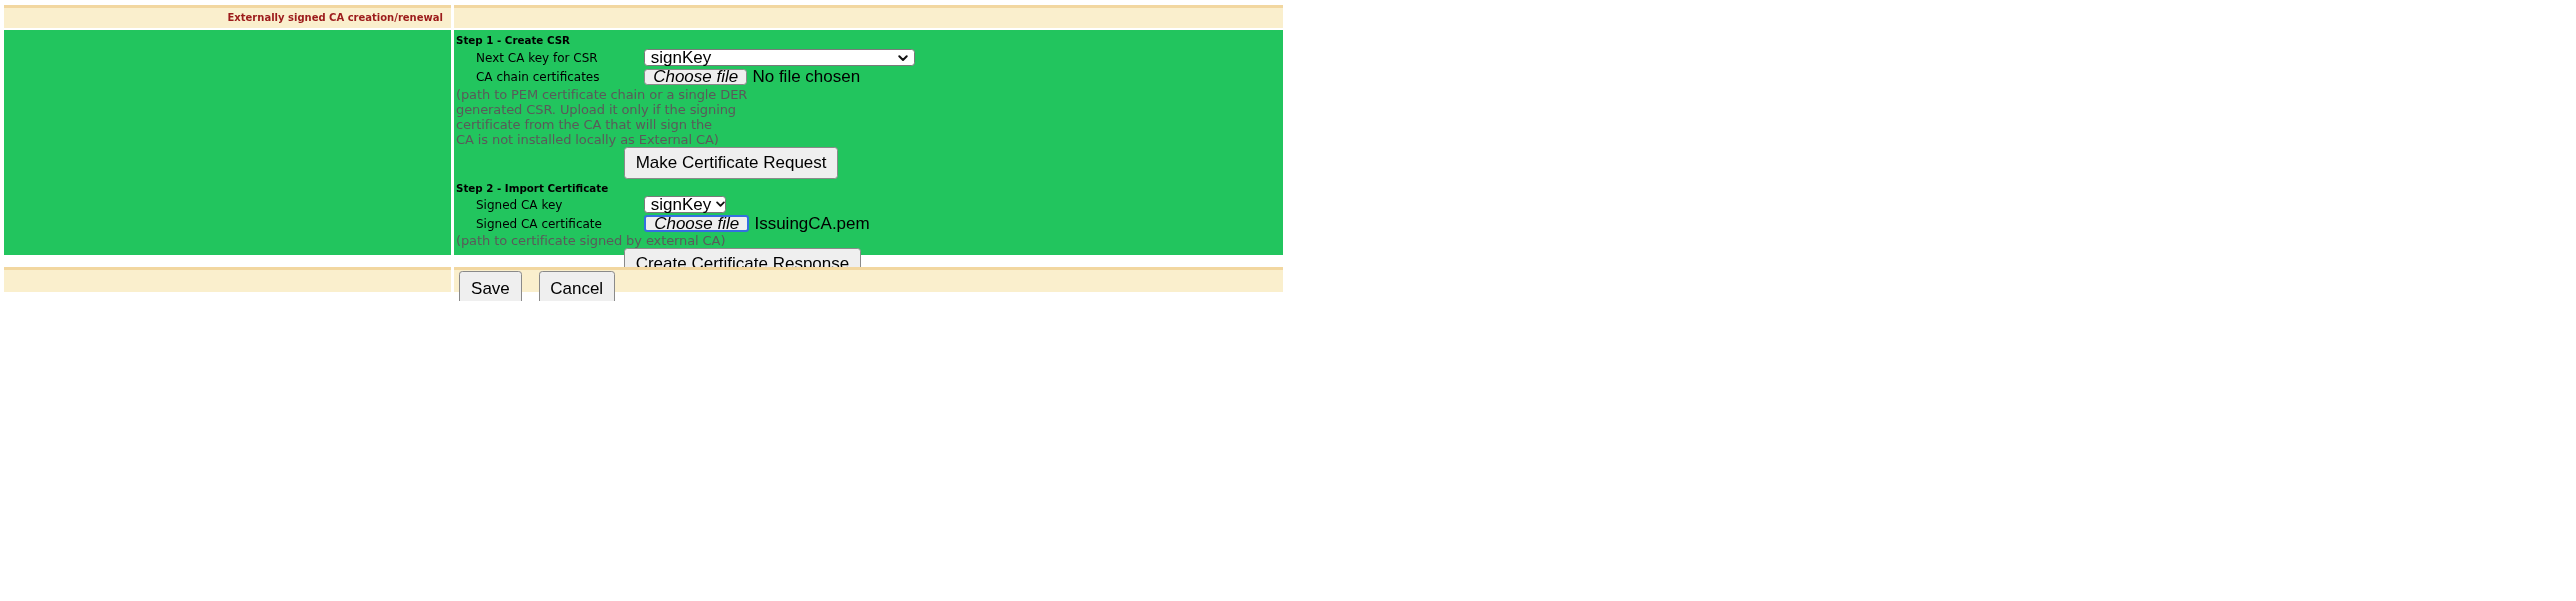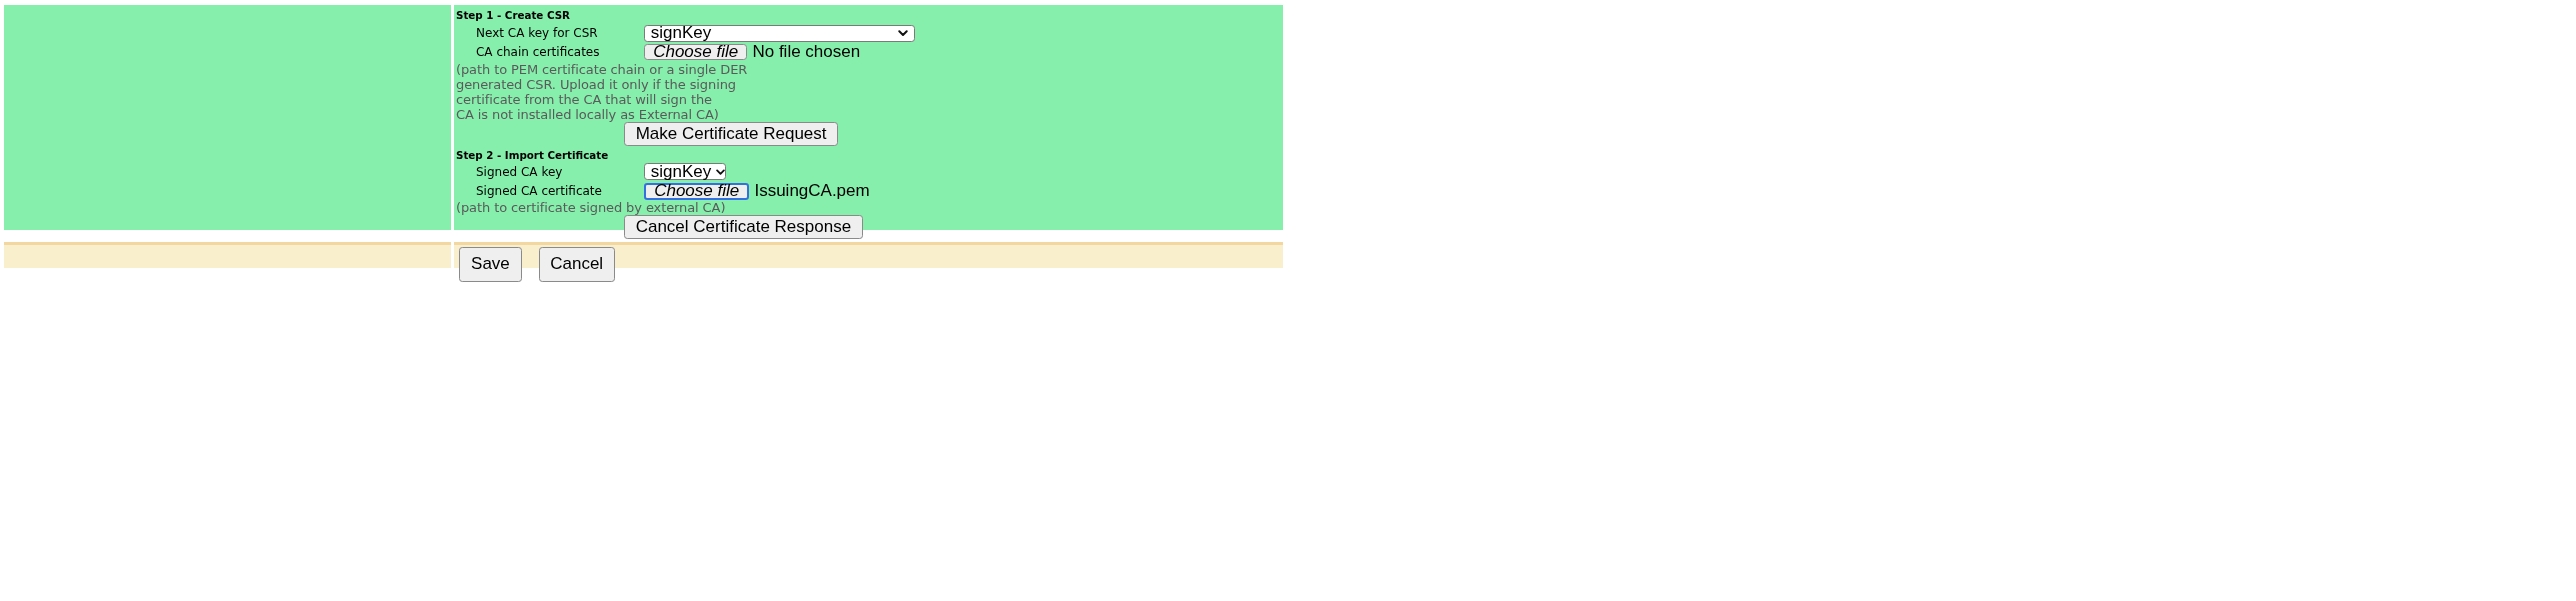--- a/index.html
+++ b/index.html
@@ -3,21 +3,21 @@
 <meta charset="utf-8">
 <style>
   html,body{margin:0;padding:0;background:#ffffff;}
   body{width:1288px;height:301px;font-family:"DejaVu Sans",sans-serif;color:#000;overflow:hidden;}
   .page{padding:5px 5px 0 4.1px;}
   .trow{display:flex;gap:3.3px;}
   .cell{box-sizing:border-box;}
   .cell-l{width:447px;flex:none;}
   .cell-r{flex:1;}
   .beige{background:#faefcd;border-top:3.3px solid #f2d7a0;}
-  .lav{background:#86efac;}
+  .lav{background:#22c55e;}
   .header-row .cell{height:23px;}
   .header-row{margin-bottom:1.6px;}
   .header-title{display:block;line-height:20px;text-align:right;padding-right:8.2px;
     color:#9c1b1b;font-weight:bold;font-size:10px;}
   .content-row .cell{height:225px;}
   .content-row{margin-bottom:12.3px;}
   .footer-row .cell{height:25.5px;}
   .form{padding:0 0 0 1.6px;font-size:10px;}
   .step-heading{font-weight:bold;font-size:10.3px;}
   .sh1{margin:4.1px 0 3.3px 0;}
@@ -37,32 +37,38 @@
     border:1.2px solid #7a7a7a;border-radius:3.3px;height:17px;padding:0 5.8px;box-sizing:border-box;
     cursor:default;}
   .select-big{width:271px;}
   .select-small{width:82px;}
   .chev{flex:none;margin-left:5px;display:block;}
   .filewrap{display:flex;align-items:center;}
   .file-btn{background:#efefef;border:0.8px solid #8a8a8a;border-radius:3.3px;height:16.4px;
     padding:0 8.2px;box-sizing:border-box;display:inline-flex;align-items:center;cursor:default;font-style:italic;}
   .file-btn.focused{border:2.1px solid #3470e0;height:17px;}
   .file-txt{margin-left:5px;}
-  .btn{background:#efefef;border:0.8px solid #8a8a8a;border-radius:3.3px;height:24px;
+  .btn{background:#efefef;border:0.8px solid #8a8a8a;border-radius:3.3px;height:32px;
     padding:0 10.7px;box-sizing:border-box;display:inline-flex;align-items:center;cursor:default;}
   .btn-make{margin:0 0 0 168px;}
   .btn-receive{margin:2.5px 0 0 168px;}
   .footer-btns{display:flex;gap:17px;padding:1.6px 0 0 5px;}
   .btn-save,.btn-cancel{height:35px;}
 </style>
 </head>
 <body>
 
 <div class="page">
 
+  <div class="trow header-row">
+    <div class="cell cell-l beige">
+      <span class="header-title">Externally signed CA creation/renewal</span>
+    </div>
+    <div class="cell cell-r beige"></div>
+  </div>
 
   <div class="trow content-row">
     <div class="cell cell-l lav"></div>
     <div class="cell cell-r lav">
       <div class="form">
 
         <div class="step-heading sh1">Step 1 - Create CSR</div>
 
         <div class="frow rowA">
           <span class="flabel">Next CA key for CSR</span>
@@ -106,21 +112,21 @@
         <div class="frow rowD">
           <span class="flabel">Signed CA certificate</span>
           <div class="filewrap">
             <button class="file-btn focused ctrl-font">Choose file</button>
             <span class="file-txt ctrl-font">IssuingCA.pem</span>
           </div>
         </div>
 
         <div class="help help2">(path to certificate signed by external CA)</div>
 
-        <button class="btn btn-receive ctrl-font">Cancel Certificate Response</button>
+        <button class="btn btn-receive ctrl-font">Create Certificate Response</button>
 
       </div>
     </div>
   </div>
 
   <div class="trow footer-row">
     <div class="cell cell-l beige"></div>
     <div class="cell cell-r beige">
       <div class="footer-btns">
         <button class="btn btn-save ctrl-font">Save</button>

